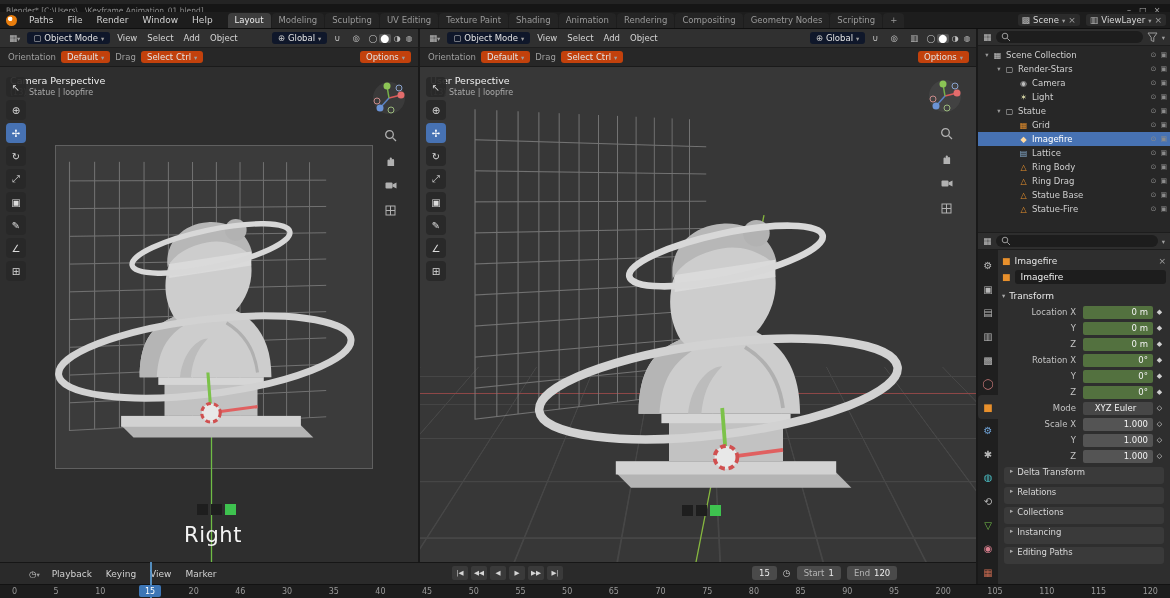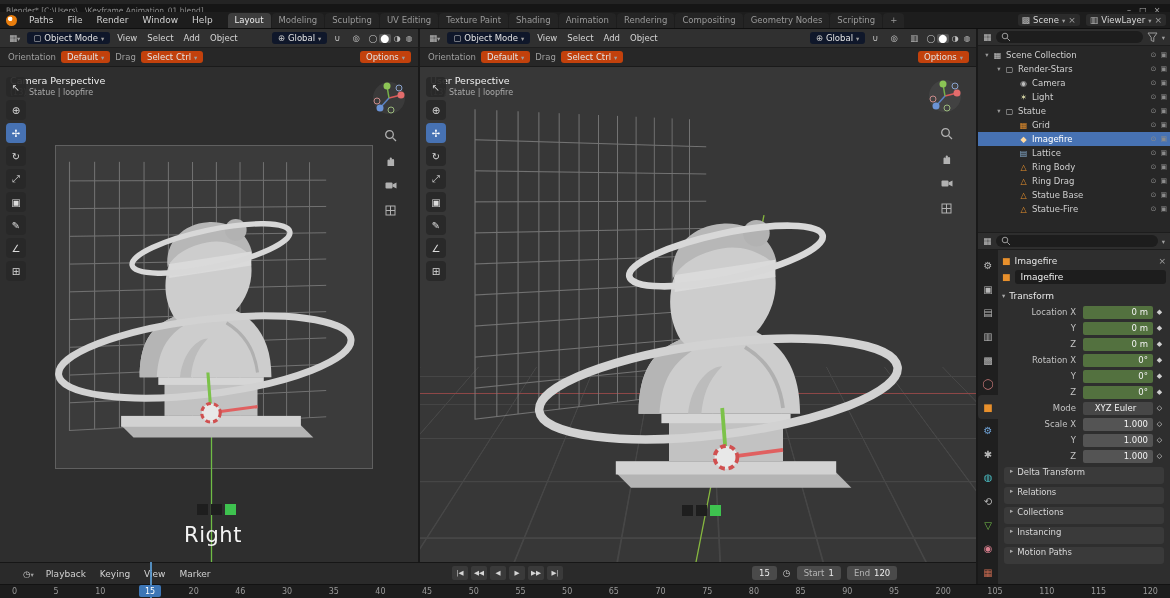--- a/index.html
+++ b/index.html
@@ -94,21 +94,21 @@
   .prow{display:flex;align-items:center;height:16px}
   .prow .plabel{flex:1;text-align:right;padding-right:7px;color:#c3c3c3;font-size:8.5px;white-space:nowrap}
   .pfield{width:70px;height:13px;background:#545454;border-radius:2px;font-size:8.5px;color:#f2f2f2;display:flex;align-items:center;justify-content:flex-end;padding-right:5px}
   .prow.keyed .pfield{background:#53713f}
   .prow.enum .pfield{justify-content:center;background:#474747}
   .pdec{width:13px;text-align:center;color:#cfcfcf;font-size:7px}
   .psection{height:17px;background:#3a3a3a;border-radius:3px;margin:3px 2px 0 2px;display:flex;align-items:flex-start;padding-left:6px;color:#d8d8d8;font-size:8.5px;gap:4px}
   .psection::before{content:"▸";font-size:6.5px;color:#aaa}
 
   
-  #timeline-header{background:#2a2a2a;display:flex;align-items:center;padding:0 18px;font-size:8.5px;border-top:1px solid #161616}
+  #timeline-header{background:#2a2a2a;display:flex;align-items:center;padding:0 24px;font-size:8.5px;border-top:1px solid #161616}
   #tl-controls{position:absolute;left:452px;top:566px;display:flex;gap:3px;z-index:5}
   .tlbtn{min-width:16px;height:14px;background:#3a3a3a;border-radius:2px;display:flex;align-items:center;justify-content:center;color:#d5d5d5;font-size:6.5px;padding:0 2px}
   #tl-fields{position:absolute;left:752px;top:566px;display:flex;gap:6px;align-items:center;z-index:5}
   .tlchip{height:14px;background:#4a4a4a;border-radius:3px;display:flex;align-items:center;gap:4px;padding:0 7px;font-size:8.5px;color:#ededed}
   .tlchip .lab{color:#b5b5b5}
   #ruler{background:#1d1d1d;display:flex;justify-content:space-between;align-items:center;padding:0 12px;font-size:8px;color:#9a9a9a;border-top:1px solid #121212}
   #playhead{position:absolute;left:150px;top:562px;width:2px;height:36px;background:#5c9fd8;opacity:.85;z-index:6}
   #frame-chip{position:absolute;left:139px;top:585px;width:22px;height:12px;background:#3d76b6;border-radius:2px;color:#fff;font-size:8px;display:flex;align-items:center;justify-content:center;z-index:7}
 </style>
 </head>
@@ -741,21 +741,21 @@
 
           <div class="psection">
             <span>Collections</span>
           </div>
 
           <div class="psection">
             <span>Instancing</span>
           </div>
 
           <div class="psection">
-            <span>Motion Paths</span>
+            <span>Editing Paths</span>
           </div>
         </div>
     </div>
   </div>
 
   <div id="timeline-header" class="abs" style="left:0;top:562px;width:976px;height:22px">
     <span class="vbtn"><span class="i-clock"></span><span class="i-dd"></span></span>
     <div class="row">
 
     <span class="menu-item">Playback</span>

